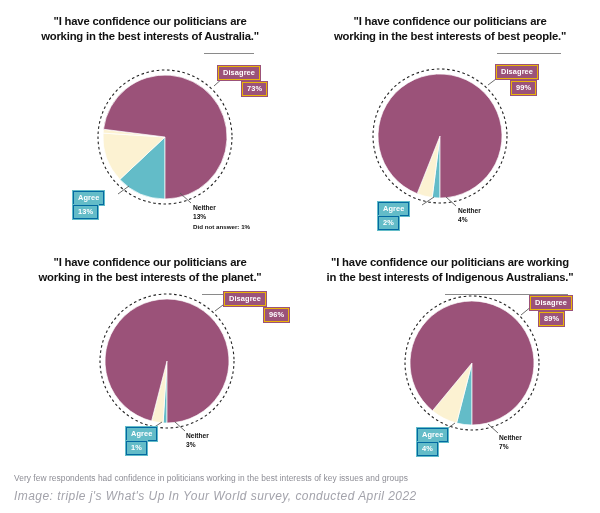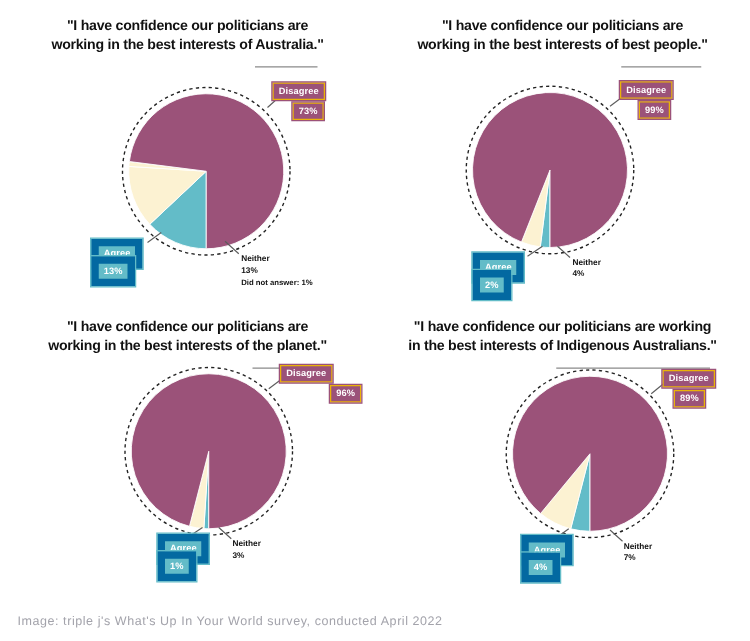--- a/index.html
+++ b/index.html
@@ -59,21 +59,21 @@
     font-size: 7.4px;
     font-weight: bold;
     color: #ffffff;
     padding: 1.6px 4px 1.8px 4px;
     letter-spacing: 0.1px;
     white-space: nowrap;
     box-sizing: border-box;
     line-height: 1.15;
   }
   .badge.disagree { background: #9B5279; border: 1px solid #eab308; outline: 1px solid #9B5279; }
-  .badge.agree { background: #63BCC8; border: 6px solid #0369a1; outline: 1px solid #63BCC8; }
+  .badge.agree { background: #63BCC8; border: 1px solid #0369a1; outline: 1px solid #63BCC8; }
 
   .plain-label {
     position: absolute;
     font-size: 6.6px;
     font-weight: bold;
     color: #111111;
     line-height: 1.42;
     white-space: nowrap;
   }
   .plain-label .sub {
@@ -88,22 +88,23 @@
     bottom: 10px;
     width: 572px;
   }
   .footer .caption {
     font-size: 8.4px;
     color: #8d8d95;
     line-height: 1.5;
     letter-spacing: 0.05px;
   }
   .footer .credit {
-    font-size: 10px;
+    font-size: 12px;
     color: #a3a3ab;
+    font-style: italic;
     letter-spacing: 0.45px;
     margin-top: 4px;
   }
 </style>
 </head>
 <body>
 
 <div class="grid">
 
   <div class="panel p1">
@@ -119,21 +120,21 @@
             <path d="M 165 137 L 119.80394509987248 179.44192056757868 A 62 62 0 0 1 103.12234283744716 133.10698778918257 Z" fill="#FCF2D2" stroke="#ffffff" stroke-width="0.7"></path>
             <path d="M 165 137 L 103.12234283744716 133.10698778918257 A 62 62 0 0 1 103.48888851850238 129.2293395190131 Z" fill="#FCF2D2" stroke="#ffffff" stroke-width="0.7"></path>
             <path d="M 165 137 L 103.48888851850238 129.2293395190131 A 62 62 0 1 1 165.00000000000003 199 Z" fill="#9B5279" stroke="#ffffff" stroke-width="0.7"></path>
           </g>
         <path d="M214 86 L224 77" stroke="#5b5b5b" stroke-width="0.9" fill="none"></path>
         <path d="M129 186 L118 194" stroke="#5b5b5b" stroke-width="0.9" fill="none"></path>
         <path d="M180 193 L191 203" stroke="#5b5b5b" stroke-width="0.9" fill="none"></path>
       </svg>
     </div>
     <div class="badge disagree" style="left:218px; top:66px;">Disagree</div>
-    <div class="badge disagree" style="left:234px; top:82px;">73%</div>
+    <div class="badge disagree" style="left:242px; top:82px;">73%</div>
     <div class="badge agree" style="left:73px; top:191px;">Agree</div>
     <div class="badge agree" style="left:73px; top:205px;">13%</div>
     <div class="plain-label" style="left:193px; top:203px;">
       <span>Neither</span><br>
       <span>13%</span>
       <span class="sub">Did not answer: 1%</span>
     </div>
   </div>
 
   <div class="panel p2">
@@ -216,14 +217,15 @@
     <div class="badge agree" style="left:117px; top:197px;">4%</div>
     <div class="plain-label" style="left:199px; top:188px;">
       <span>Neither</span><br>
       <span>7%</span>
     </div>
   </div>
 
 </div>
 
 <div class="footer">
+  <div class="caption">Very few respondents had confidence in politicians working in the best interests of key issues and groups</div>
   <div class="credit">Image: triple j's What's Up In Your World survey, conducted April 2022</div>
 </div>
 
 </body></html>

